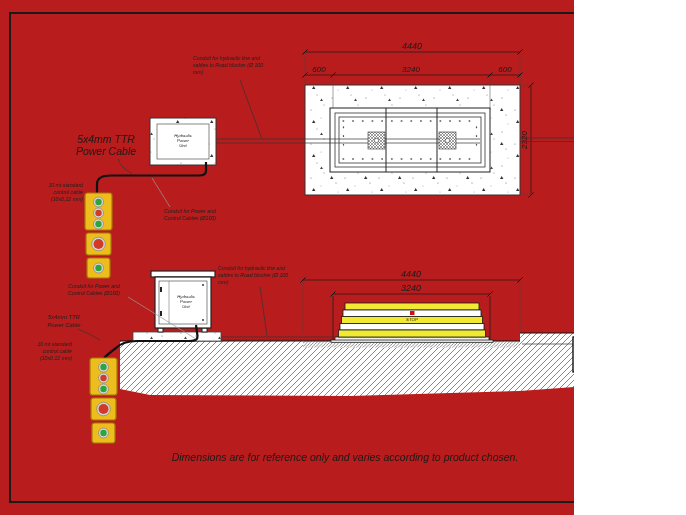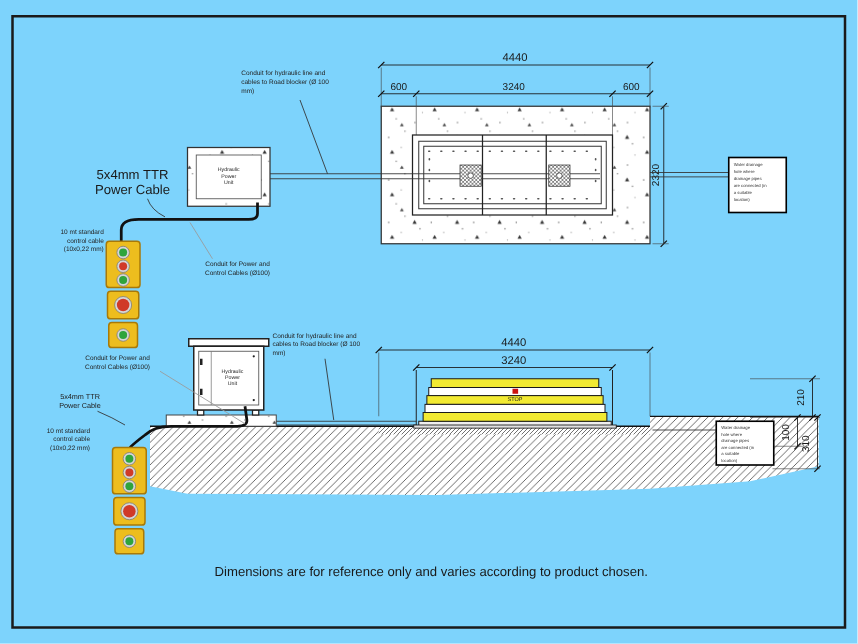--- a/index.html
+++ b/index.html
@@ -1,17 +1,17 @@
 <!DOCTYPE html>
 <html><head>
 <meta charset="utf-8">
 <style>
   html,body{margin:0;padding:0;background:#ffffff;}
-  .page{position:relative;width:686px;height:515px;background:#7dd3fc;overflow:hidden;
-        font-family:"Liberation Sans",sans-serif;}
+  .page{position:relative;width:574px;height:515px;background:#b91c1c;overflow:hidden;
+        font-family:"Liberation Sans",sans-serif;font-style:italic;}
   svg{position:absolute;left:0;top:0;}
   text{font-family:"Liberation Sans",sans-serif;fill:#1a1a1a;}
   .dimtxt{fill:#1a1a1a;}
   .lbl{fill:#222222;}
   .tiny{fill:#333333;}
   .dline{stroke:#1a1a1a;stroke-width:0.7;fill:none;}
   .eline{stroke:#444444;stroke-width:0.5;fill:none;}
   .tick{stroke:#111111;stroke-width:1;fill:none;}
   .frame{stroke:#1a1a1a;fill:none;}
   .leader{stroke:#333333;stroke-width:0.7;fill:none;}

